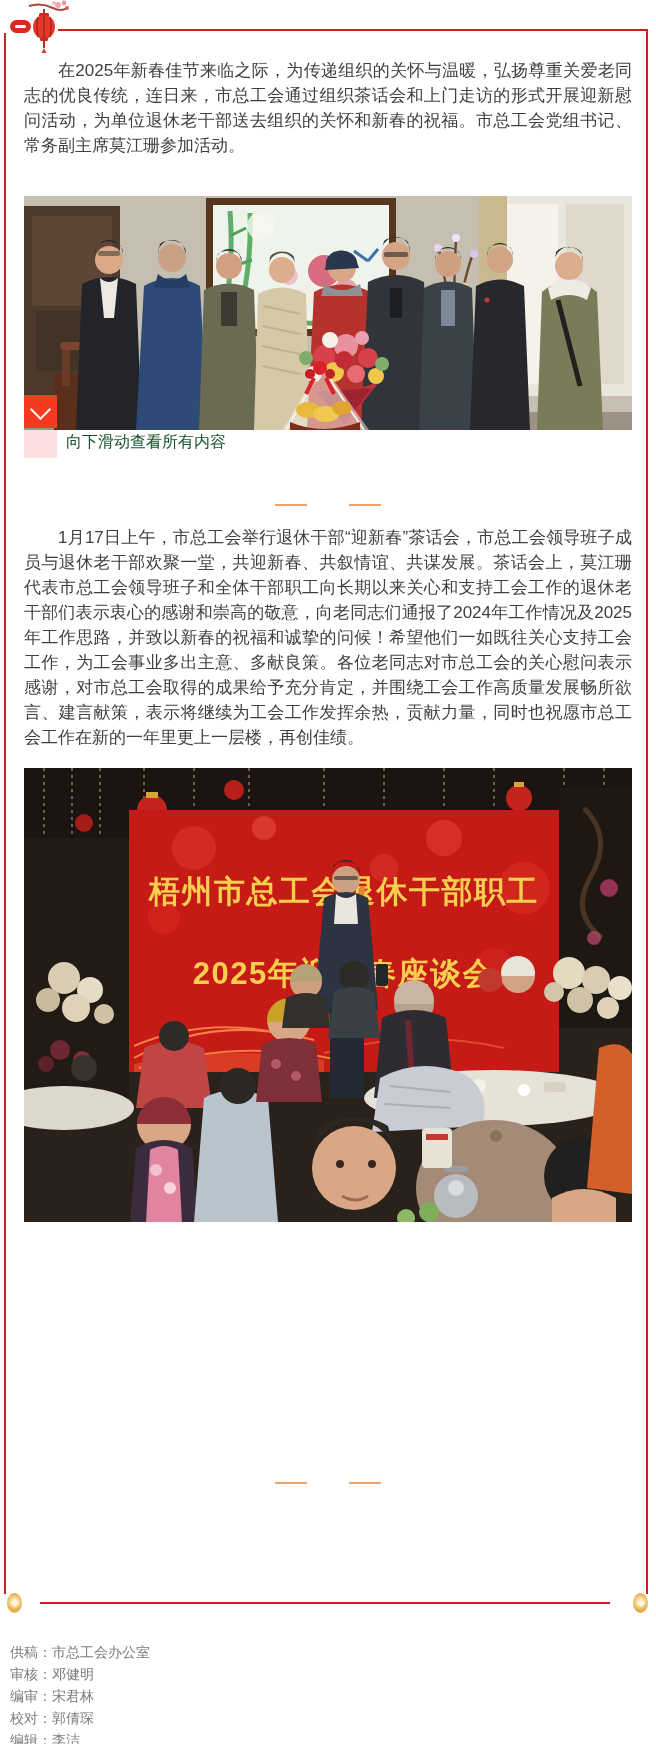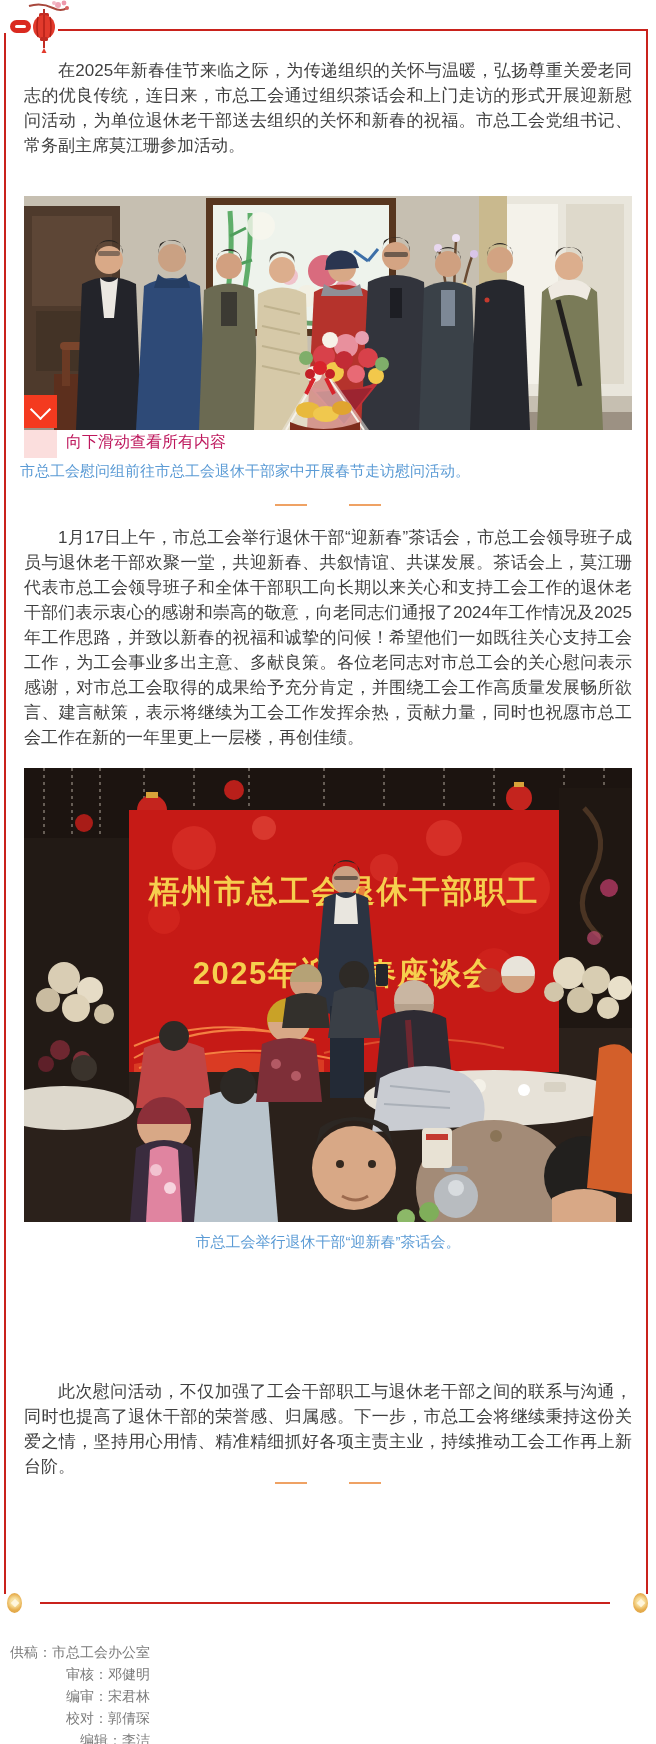--- a/index.html
+++ b/index.html
@@ -16,36 +16,36 @@
   .para{left:24px;width:608px;font-size:17px;line-height:25px;color:#3f3f3f;
         text-indent:2em;text-align:justify;margin:0;}
   
   .photo{left:24px;width:608px;overflow:hidden;background:#ccc;}
   .photo svg{display:block;}
   
   .scroll-box{left:24px;top:395px;width:33px;height:33px;background:#f43a1f;}
   .scroll-box .chev{position:absolute;left:9px;top:7px;width:13px;height:13px;
       border-left:2px solid #fff;border-bottom:2px solid #fff;transform:rotate(-45deg);}
   .scroll-pink{left:24px;top:430px;width:33px;height:28px;background:#fbdedd;}
-  .scroll-hint{left:66px;top:432px;font-size:16px;color:#be185d;}
+  .scroll-hint{left:66px;top:432px;font-size:16px;color:#14532d;}
   .caption{font-size:15px;color:#5b9bd5;}
   .cap1{left:20px;top:462px;}
   .cap2{left:0;top:1233px;width:656px;text-align:center;}
   .divider{left:0;width:656px;display:flex;justify-content:center;gap:42px;}
   .divider span{width:32px;height:2px;background:#efa264;}
   .d1{top:504px;} .d2{top:1482px;}
   
   .footer-line{left:40px;top:1602px;width:570px;height:2px;background:#c9221c;}
   .ornament{width:15px;height:20px;border-radius:50%;
       background:radial-gradient(circle at 50% 45%,#f8e1a0 0 28%,#e7af50 60%,#dd9f3e 100%);}
   .ornament::after{content:"";position:absolute;left:4.5px;top:7px;width:6px;height:6px;
       background:#fff6dd;transform:rotate(45deg);}
   .orn-l{left:7px;top:1593px;} .orn-r{left:633px;top:1593px;}
   .credits{left:10px;top:1641px;font-size:14px;line-height:22px;color:#7b7b7b;}
-  .credits div{height:22px;text-align:right;}
+  .credits div{height:22px;}
 </style>
 </head>
 <body>
 
 <div class="page">
 
   <div class="abs frame-top"></div>
   <div class="abs frame-right"></div>
   <div class="abs frame-left"></div>
   <div class="abs pill"></div>
@@ -196,21 +196,20 @@
       </g>
     </svg>
   </div>
 
   <div class="abs scroll-box">
     <span class="chev"></span>
   </div>
   <div class="abs scroll-pink"></div>
   <div class="abs scroll-hint">向下滑动查看所有内容</div>
 
-  <div class="abs caption cap1">市总工会慰问组前往市总工会退休干部家中开展春节走访慰问活动。</div>
 
   <div class="abs divider d1">
       <span></span>
       <span></span>
     </div>
 
   <p class="abs para" style="top:525px;">1月17日上午，市总工会举行退休干部“迎新春”茶话会，市总工会领导班子成员与退休老干部欢聚一堂，共迎新春、共叙情谊、共谋发展。茶话会上，莫江珊代表市总工会领导班子和全体干部职工向长期以来关心和支持工会工作的退休老干部们表示衷心的感谢和崇高的敬意，向老同志们通报了2024年工作情况及2025年工作思路，并致以新春的祝福和诚挚的问候！希望他们一如既往关心支持工会工作，为工会事业多出主意、多献良策。各位老同志对市总工会的关心慰问表示感谢，对市总工会取得的成果给予充分肯定，并围绕工会工作高质量发展畅所欲言、建言献策，表示将继续为工会工作发挥余热，贡献力量，同时也祝愿市总工会工作在新的一年里更上一层楼，再创佳绩。</p>
 
   <div class="abs photo" style="top:768px;height:454px;">
     <svg width="608" height="454" viewBox="0 0 608 454">
@@ -365,23 +364,21 @@
           <rect x="420" y="398" width="24" height="6" rx="3" fill="#9a9ea3"></rect>
         </g>
         <rect x="398" y="360" width="30" height="40" rx="4" fill="#e8e2d4"></rect>
         <rect x="402" y="366" width="22" height="6" fill="#c43a30"></rect>
         <circle cx="405" cy="444" r="10" fill="#7fae5a"></circle>
           <circle cx="382" cy="450" r="9" fill="#8cb868"></circle>
       </g>
     </svg>
   </div>
 
-  <div class="abs caption cap2">市总工会举行退休干部“迎新春”茶话会。</div>
-
-  <p class="abs para" style="top:1379px;">此次慰问活动，不仅加强了工会干部职工与退休老干部之间的联系与沟通，同时也提高了退休干部的荣誉感、归属感。下一步，市总工会将继续秉持这份关爱之情，坚持用心用情、精准精细抓好各项主责主业，持续推动工会工作再上新台阶。</p>
+
 
   <div class="abs divider d2">
       <span></span>
       <span></span>
     </div>
 
 
   <div class="abs footer-line"></div>
   <div class="abs ornament orn-l"></div>
   <div class="abs ornament orn-r"></div>

